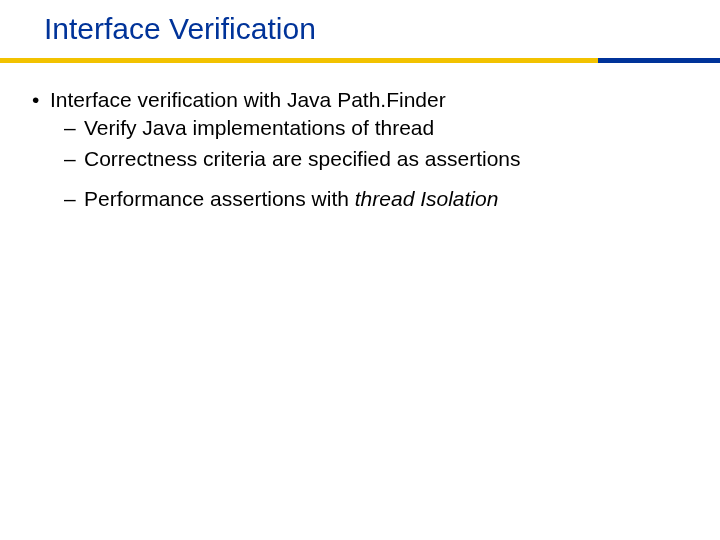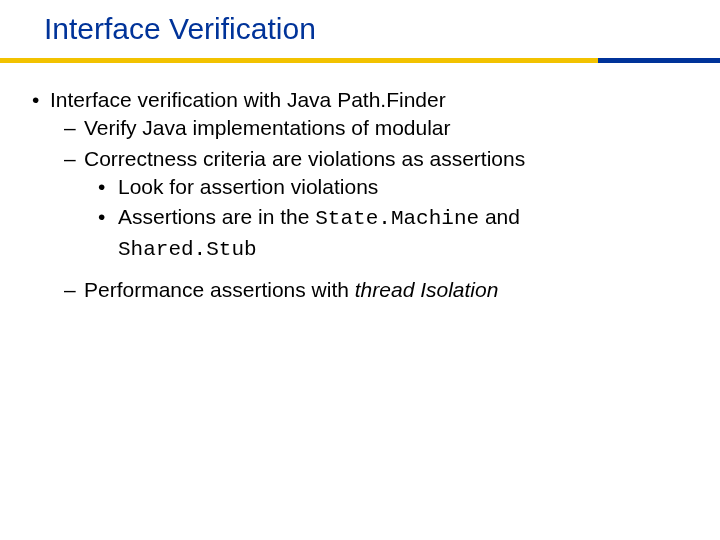--- a/index.html
+++ b/index.html
@@ -73,32 +73,24 @@
     <div class="yellow"></div>
     <div class="blue"></div>
   </div>
 
   <div class="body">
     <ul class="b1">
       <li>
         <span>Interface verification with Java Path.Finder</span>
         <ul class="b2">
           <li>
-            <span>Verify Java implementations of modular</span>
+            <span>Verify Java implementations of thread</span>
           </li>
           <li>
-            <span>Correctness criteria are violations as assertions</span>
-            <ul class="b3">
-              <li>
-                <span>Look for assertion violations</span>
-              </li>
-              <li>
-                <span>Assertions are in the </span><span class="mono">State.Machine</span><span> and </span><br><span class="mono">Shared.Stub</span>
-              </li>
-            </ul>
+            <span>Correctness criteria are specified as assertions</span>
           </li>
         </ul>
         <div class="gap"></div>
         <ul class="b2">
           <li>
             <span>Performance assertions with </span><span class="ital">thread Isolation</span>
           </li>
         </ul>
       </li>
     </ul>

